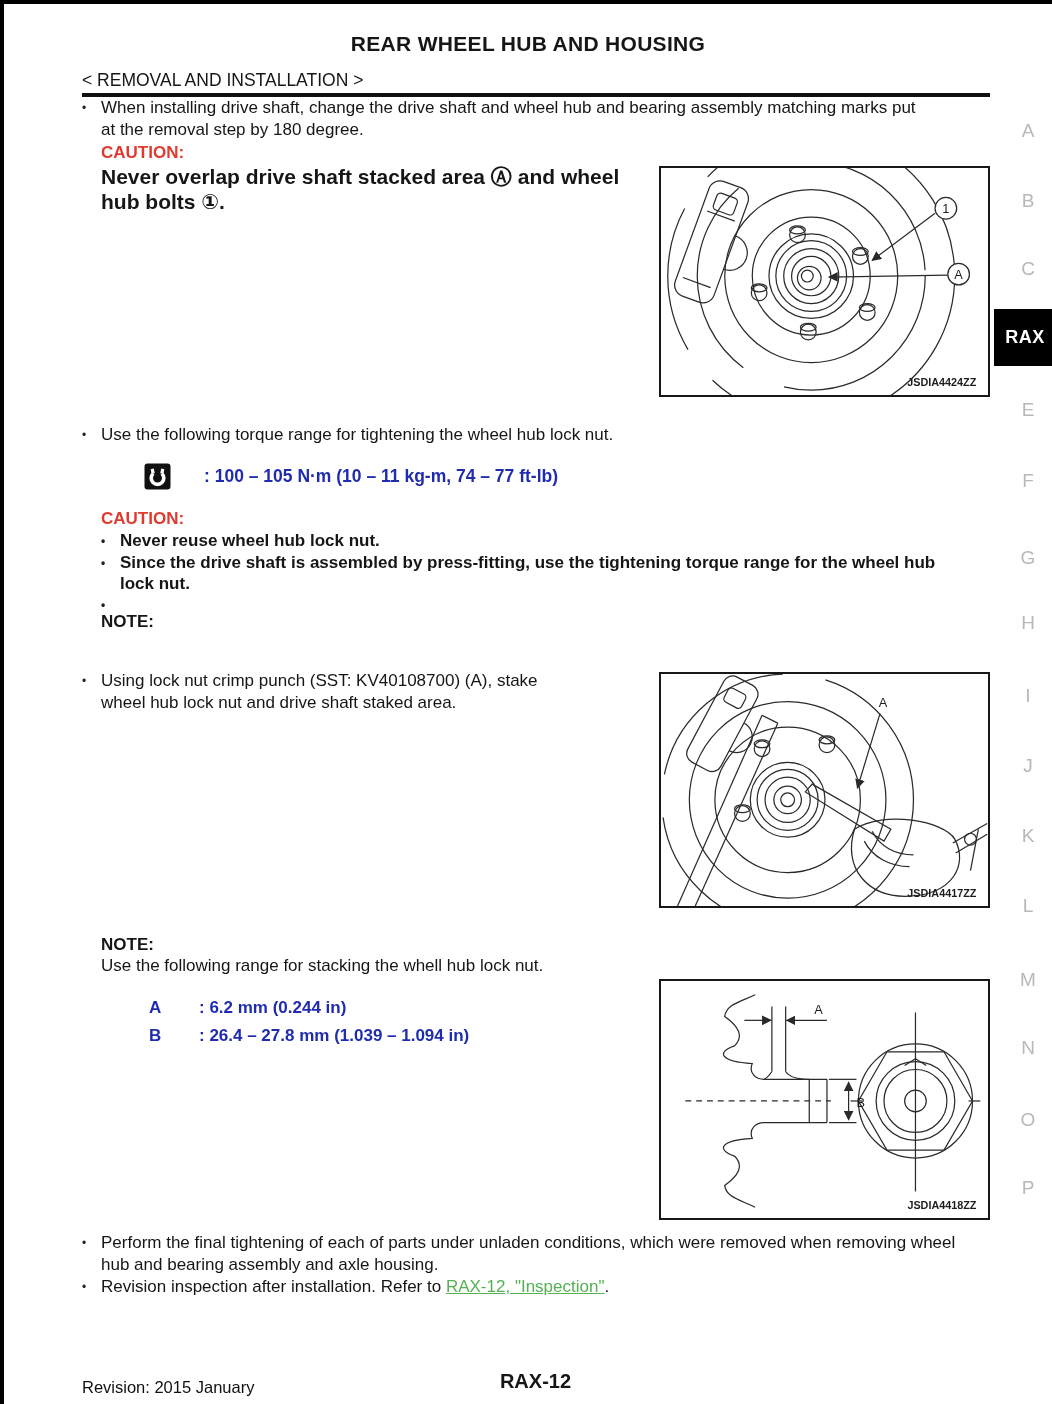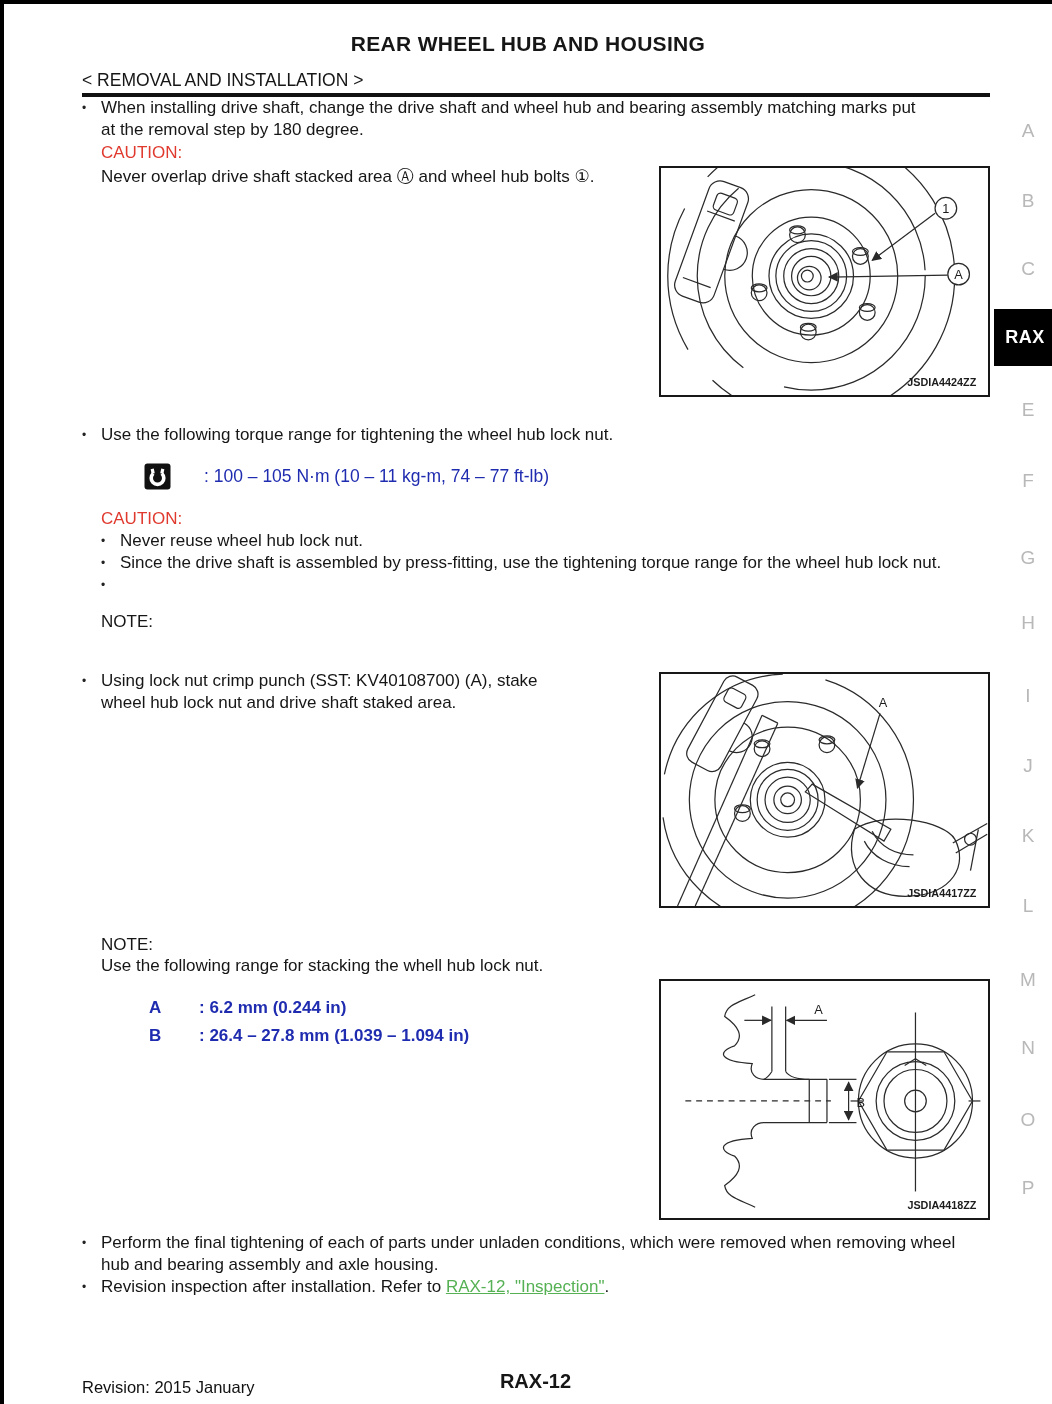--- a/index.html
+++ b/index.html
@@ -8,21 +8,21 @@
     width:1052px;height:1404px;
     background:#ffffff;
     font-family:"Liberation Sans","DejaVu Sans",sans-serif;
     color:#161616;
     box-sizing:border-box;
     border-top:4px solid #000;
     border-left:4px solid #000;
     overflow:hidden;
   }
   .abs{position:absolute;}
-  .b{font-weight:normal;}
+  .b{font-weight:bold;}
   .title{top:28px;left:0;width:100%;text-align:center;font-size:21px;font-weight:bold;letter-spacing:.3px;}
   .subtitle{top:66px;left:78px;font-size:17.5px;}
   .rule{top:89px;left:78px;width:908px;height:4px;background:#111;}
   .li{display:flex;font-size:17px;line-height:22px;}
   .li .dot{width:19px;flex:0 0 19px;font-size:12px;line-height:22px;color:#222;}
   .red{color:#e03a2f;}
   .blue{color:#1f2cb0;}
   .label17{font-size:17px;line-height:22px;}
   .figure{background:#fff;border:2px solid #181818;box-sizing:border-box;}
   .figure svg{display:block;width:100%;height:100%;}
@@ -47,21 +47,21 @@
   <div class="abs subtitle">&lt; REMOVAL AND INSTALLATION &gt;</div>
   <div class="abs title">REAR WHEEL HUB AND HOUSING</div>
   <div class="abs rule"></div>
 
   <div class="abs li" style="top:93px;left:78px;width:845px;">
     <span class="dot">•</span>
     <span class="tx">When installing drive shaft, change the drive shaft and wheel hub and bearing assembly matching marks put at the removal step by 180 degree.</span>
   </div>
 
   <div class="abs label17 b red" style="top:138px;left:97px;">CAUTION:</div>
-  <div class="abs b" style="top:160px;left:97px;width:545px;font-size:17px;line-height:25px;">Never overlap drive shaft stacked area Ⓐ and wheel hub bolts ①.</div>
+  <div class="abs b" style="top:160px;left:97px;width:545px;font-size:21px;line-height:25px;">Never overlap drive shaft stacked area Ⓐ and wheel hub bolts ①.</div>
 
   <div class="abs figure" style="left:655px;top:162px;width:331px;height:231px;">
     <svg viewBox="0 0 331 231">
       <defs>
         <marker id="arw1" viewBox="0 0 10 10" refX="9" refY="5" markerWidth="8" markerHeight="8" orient="auto-start-reverse">
           <path d="M0,0 L10,5 L0,10 z" fill="#2a2a2a"></path>
         </marker>
       </defs>
       <g class="ln">
         <circle cx="152" cy="110" r="146" stroke-dasharray="150 40"></circle>

